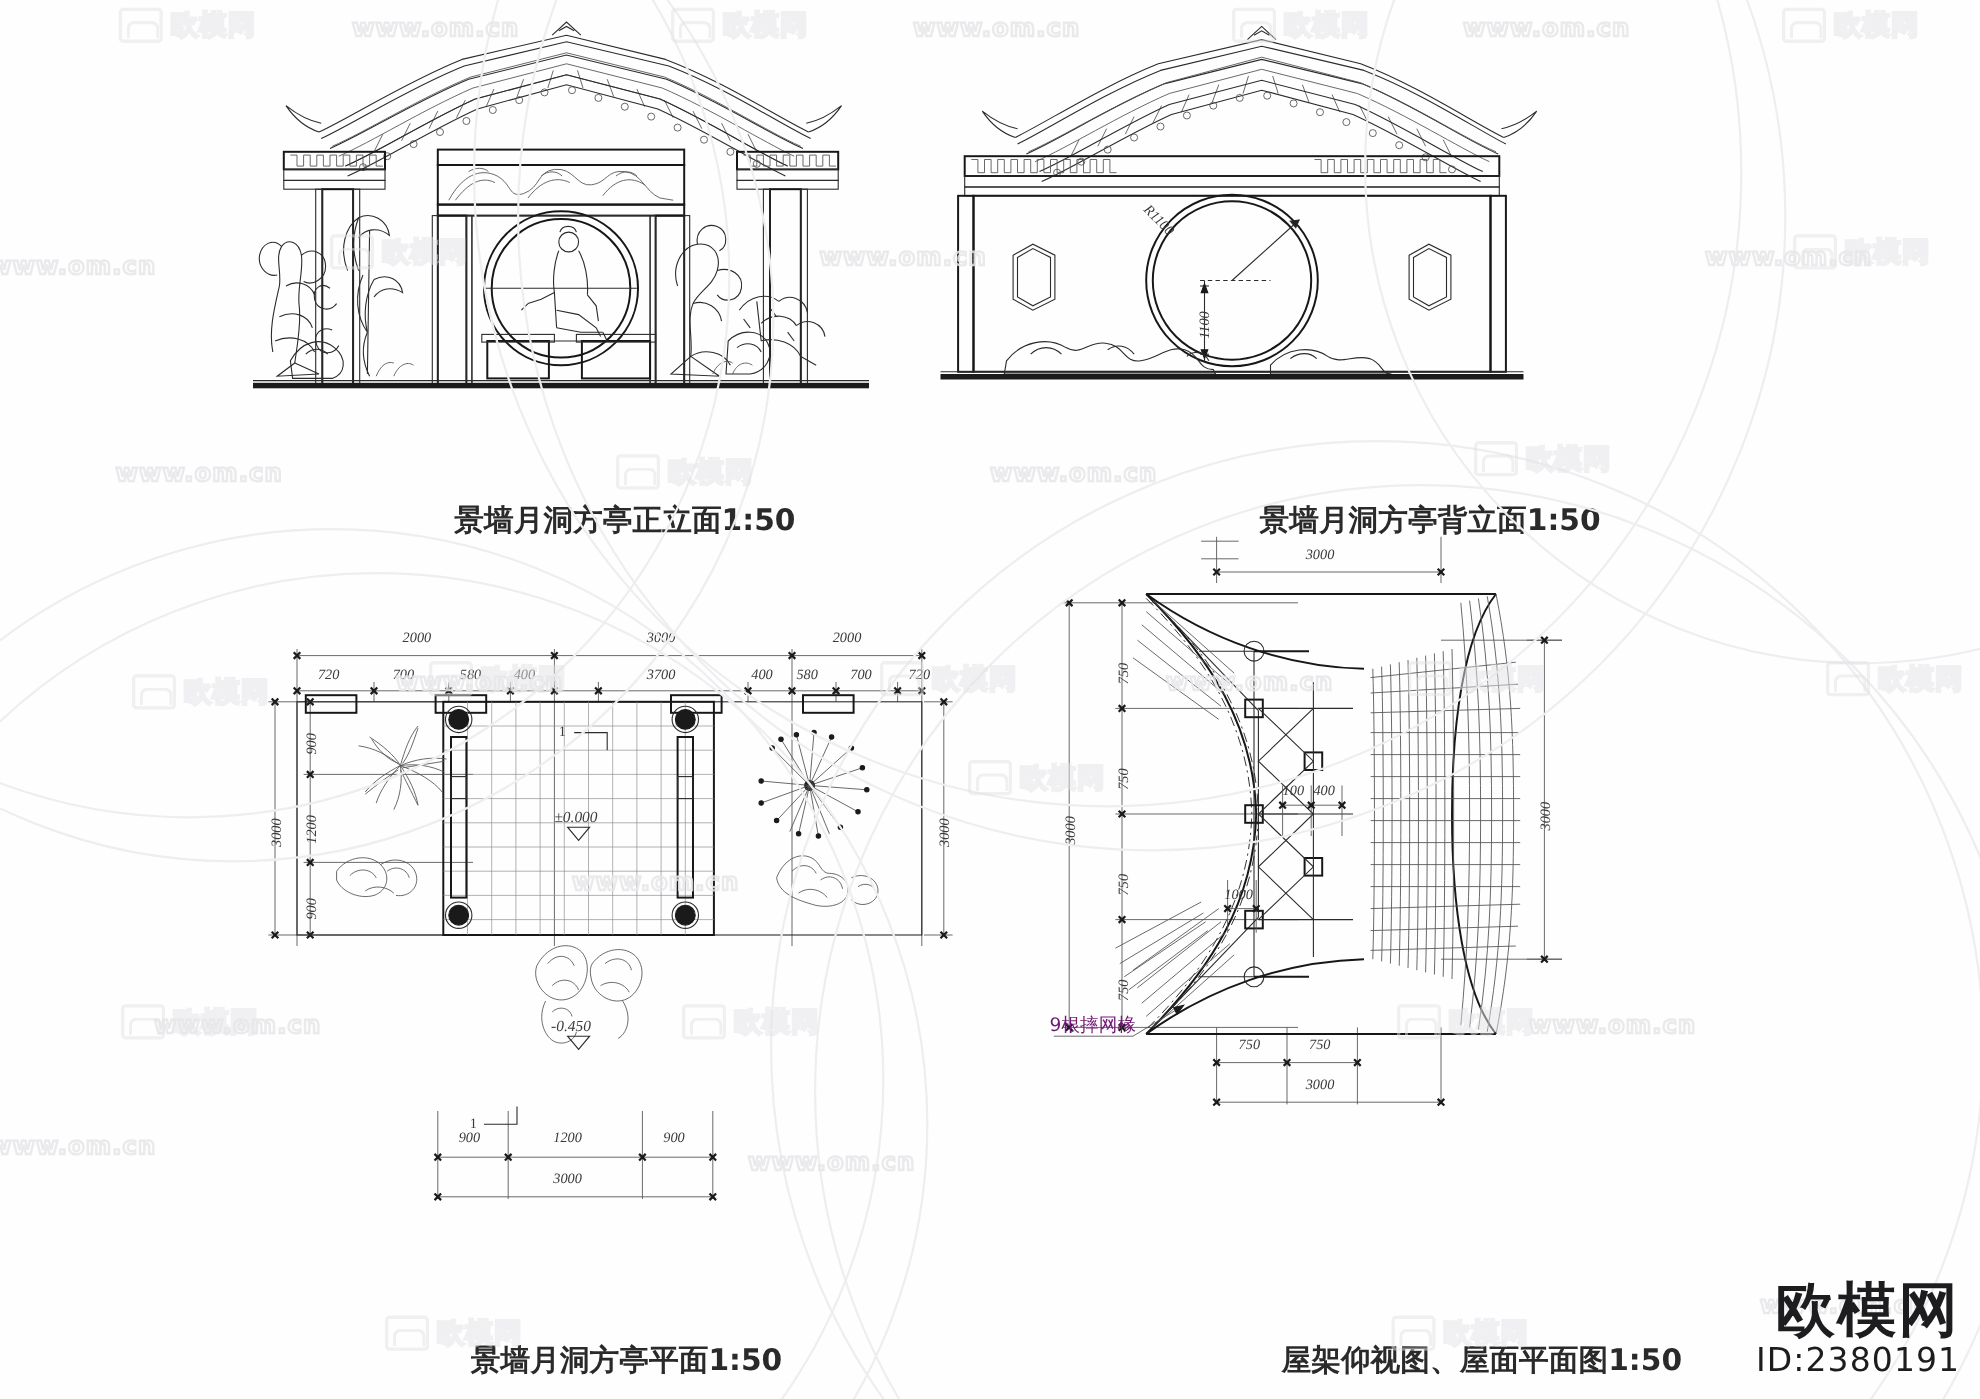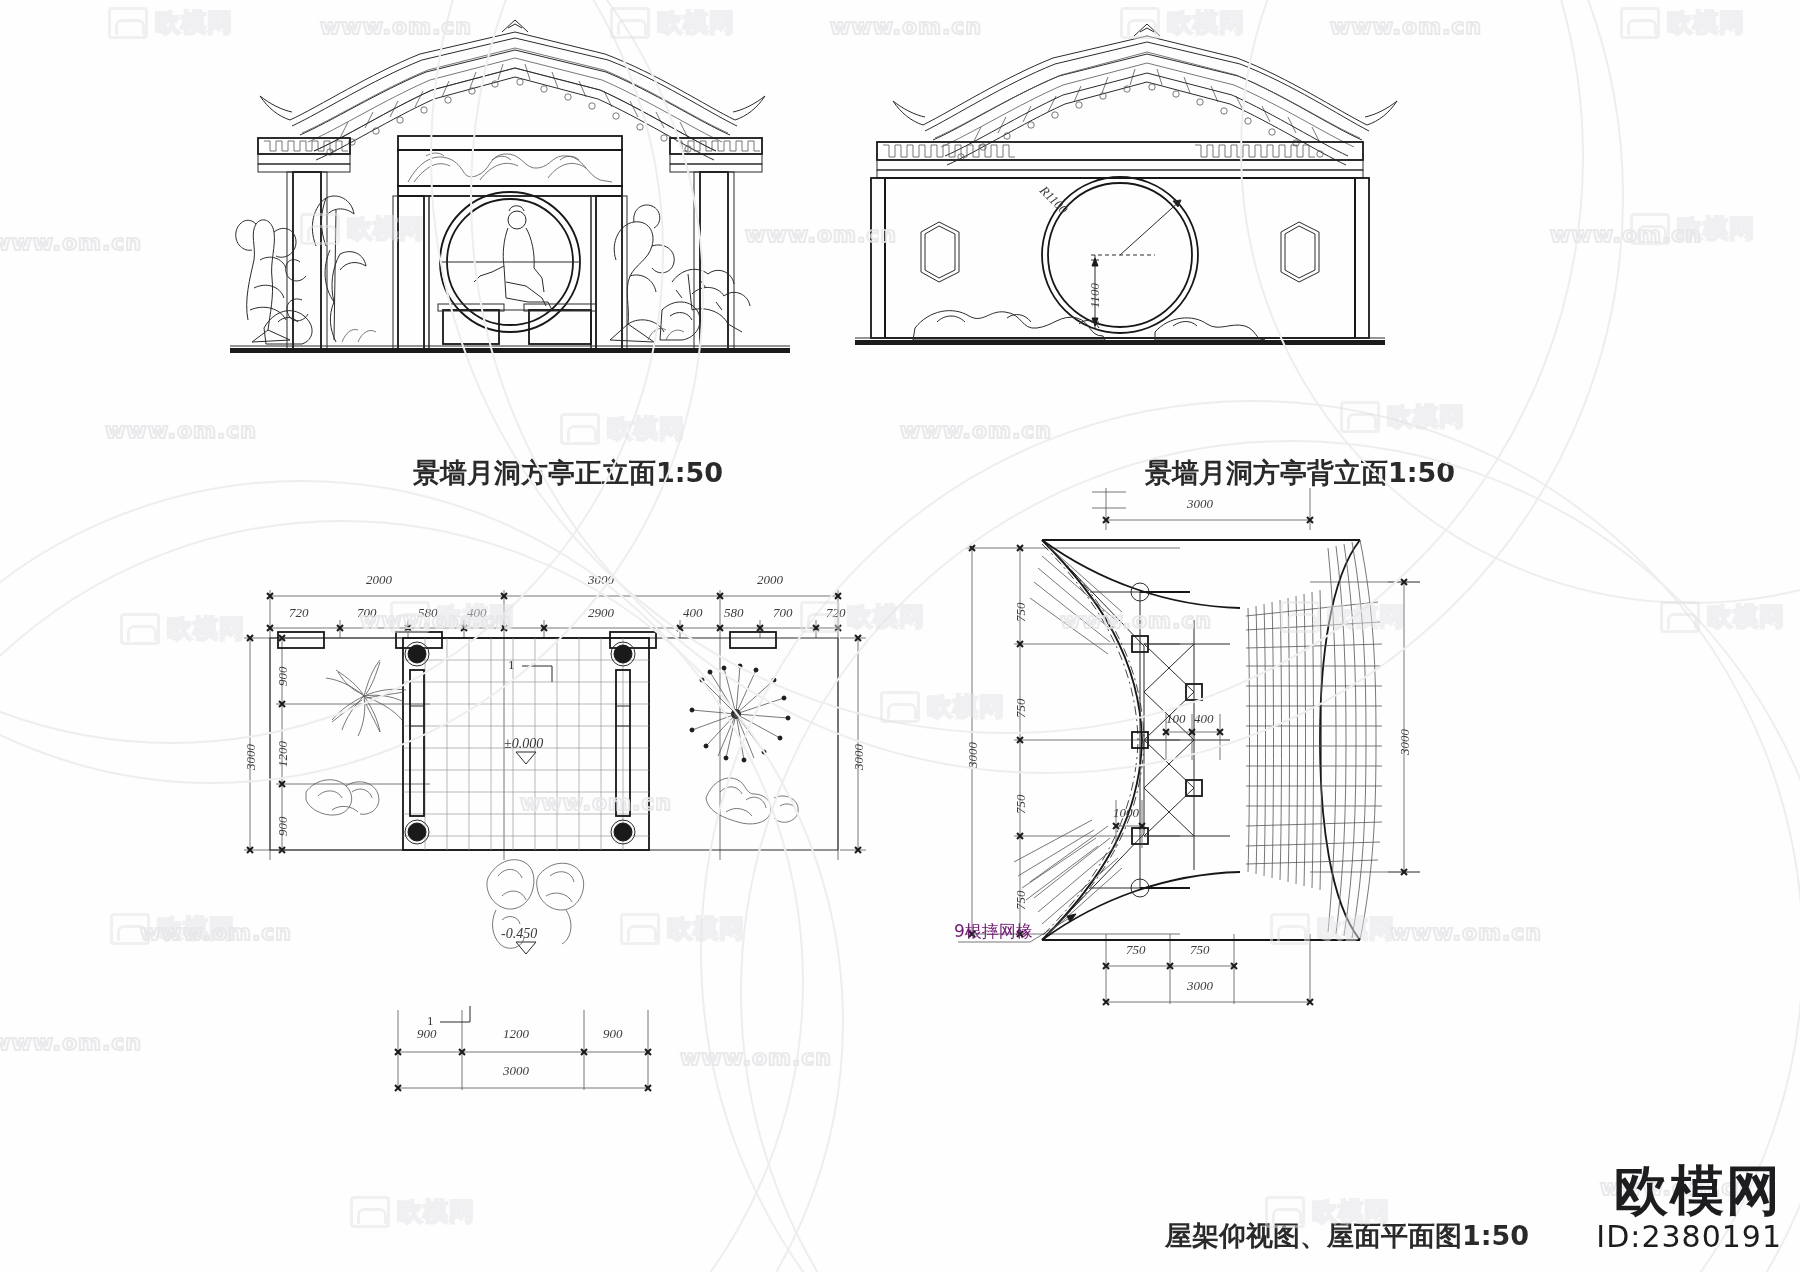--- a/index.html
+++ b/index.html
@@ -753,21 +753,21 @@
 
     
     <div class="dimtext" style="left:126px;top:12px;">2000</div>
     <div class="dimtext" style="left:348px;top:12px;">3000</div>
     <div class="dimtext" style="left:517px;top:12px;">2000</div>
     
     <div class="dimtext" style="left:49px;top:45px;">720</div>
     <div class="dimtext" style="left:117px;top:45px;">700</div>
     <div class="dimtext" style="left:178px;top:45px;">580</div>
     <div class="dimtext" style="left:227px;top:45px;">400</div>
-    <div class="dimtext" style="left:348px;top:45px;">2900</div>
+    <div class="dimtext" style="left:348px;top:45px;">3700</div>
     <div class="dimtext" style="left:443px;top:45px;">400</div>
     <div class="dimtext" style="left:484px;top:45px;">580</div>
     <div class="dimtext" style="left:533px;top:45px;">700</div>
     <div class="dimtext" style="left:586px;top:45px;">720</div>
     
     <div class="dimtext v" style="left:3px;top:210px;">3000</div>
     <div class="dimtext v" style="left:35px;top:126px;">900</div>
     <div class="dimtext v" style="left:35px;top:207px;">1200</div>
     <div class="dimtext v" style="left:35px;top:276px;">900</div>
     
@@ -777,20 +777,21 @@
     <div class="dimtext" style="left:263px;top:466px;">1200</div>
     <div class="dimtext" style="left:363px;top:466px;">900</div>
     <div class="dimtext" style="left:263px;top:503px;">3000</div>
     
     <div class="dimtext" style="left:264px;top:176px;font-size:14px;">±0.000</div>
     <div class="dimtext" style="left:261px;top:366px;font-size:14px;">-0.450</div>
     
     <div class="dimtext" style="left:268px;top:97px;font-style:normal;">1</div>
     <div class="dimtext" style="left:187px;top:453px;font-style:normal;">1</div>
   </div>
+  <div class="caption" style="left:428px;top:1218px;">景墙月洞方亭平面1:50</div>
 
   <div class="panel" style="left:930px;top:470px;width:560px;height:560px;">
     <svg width="560" height="560" viewBox="0 0 560 560">
 
       <g class="sl">
         <path d="M176,50 L380,50"></path>
         <path d="M176,18 L176,60"></path>
         <path d="M380,18 L380,60"></path>
         <path d="M162,22 L196,22"></path>
         <path d="M162,38 L196,38"></path>

